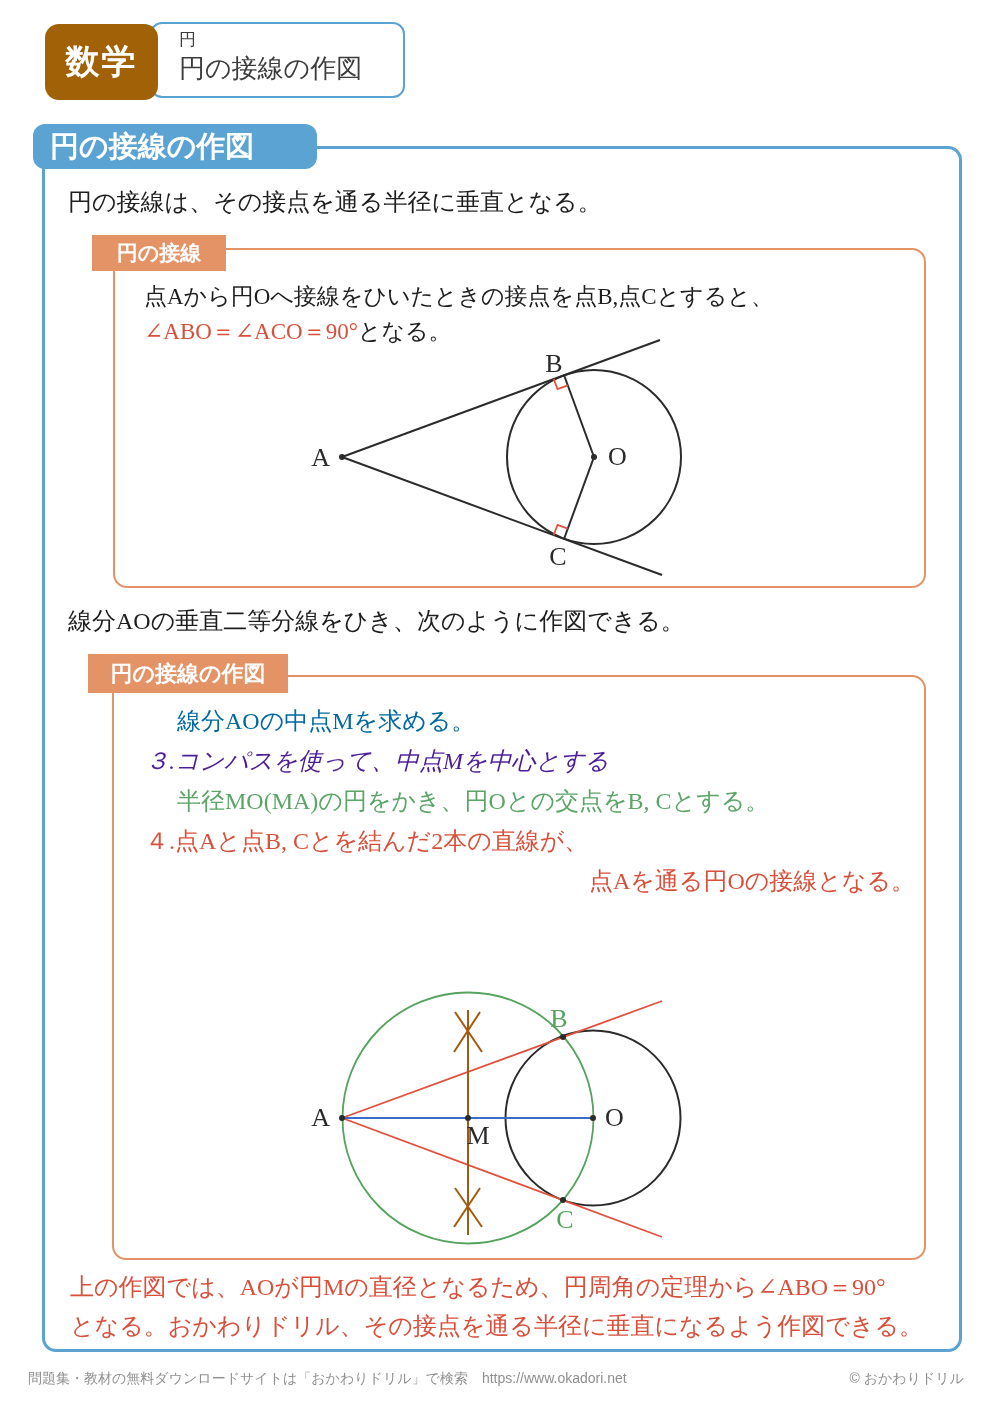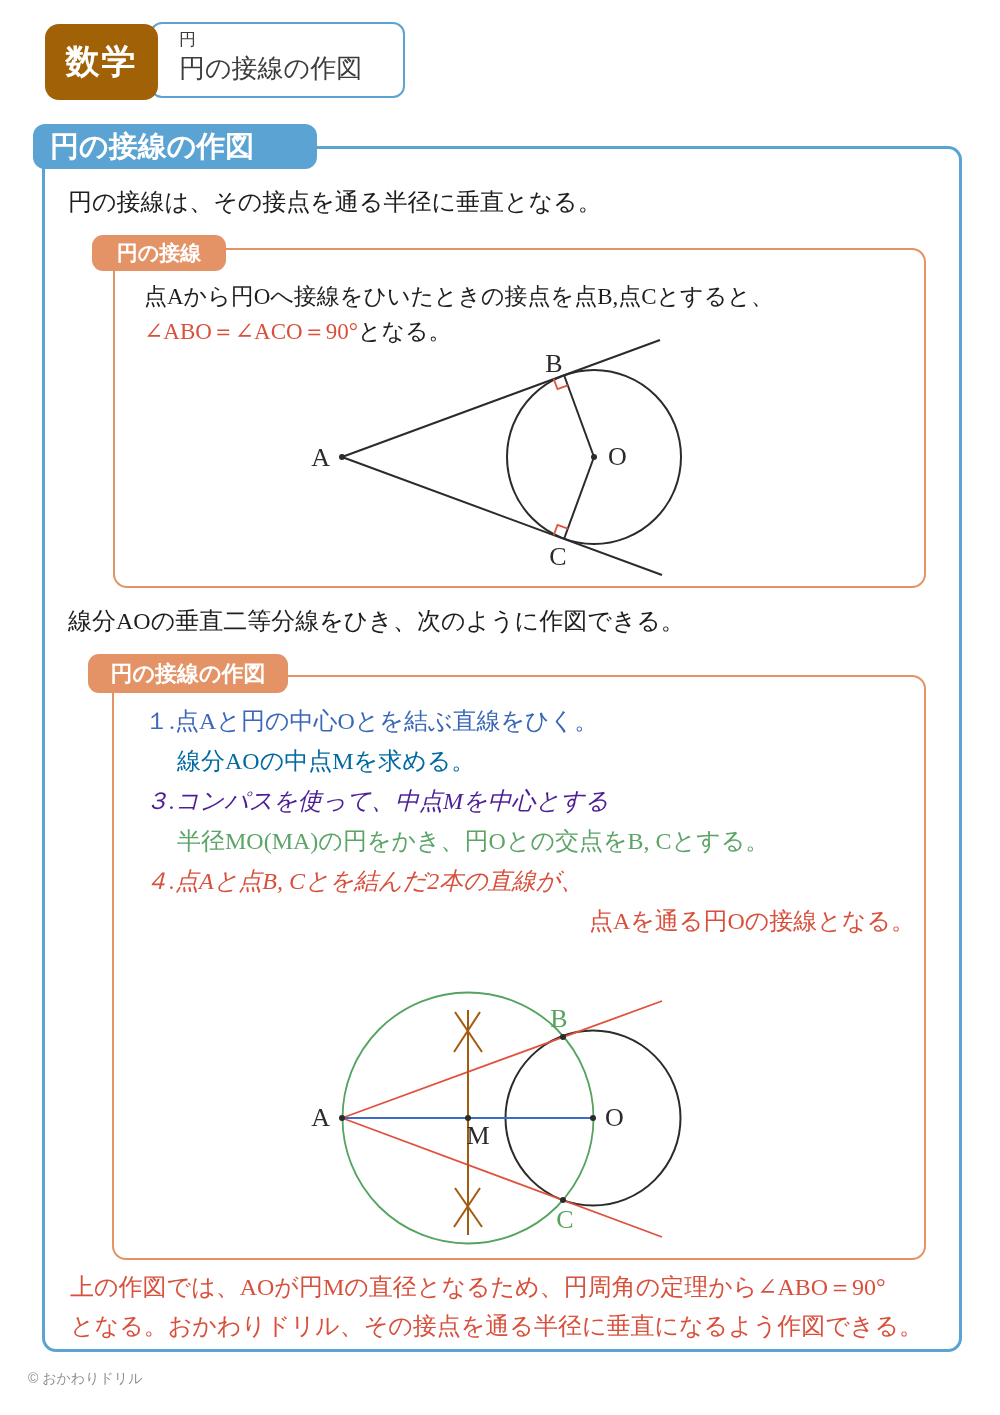--- a/index.html
+++ b/index.html
@@ -25,21 +25,21 @@
   .main-box{position:absolute;left:42px;top:146px;width:920px;height:1206px;border:3px solid #5AA3D2;
         border-radius:14px;box-sizing:border-box;z-index:1;}
 
   .intro{position:absolute;left:68px;top:186px;margin:0;font-size:24px;z-index:2;}
   .mid{position:absolute;left:68px;top:605px;margin:0;font-size:24px;z-index:2;}
 
   
   .obox{position:absolute;border:2px solid #E49366;border-radius:14px;box-sizing:border-box;z-index:1;}
   .obox1{left:113px;top:248px;width:813px;height:340px;}
   .obox2{left:112px;top:675px;width:814px;height:585px;}
-  .obox-label{position:absolute;background:#E49366;border-radius:11px;color:#fff;z-index:3;
+  .obox-label{position:absolute;background:#E49366;border-radius:0;color:#fff;z-index:3;
         font-family:"Liberation Sans","DejaVu Sans",sans-serif;font-weight:bold;
         display:flex;align-items:center;justify-content:center;}
   .obox1-label{left:92px;top:235px;width:134px;height:36px;font-size:21px;}
   .obox2-label{left:88px;top:654px;width:200px;height:39px;font-size:22px;}
 
   .b1l1{position:absolute;left:144px;top:281px;margin:0;font-size:23px;z-index:2;}
   .b1l2{position:absolute;left:144px;top:316px;margin:0;font-size:23px;z-index:2;}
   .red{color:#D8503C;}
 
   .steps{position:absolute;left:145px;top:701px;width:770px;font-size:24px;line-height:40px;z-index:2;}
@@ -104,25 +104,24 @@
       <text x="320" y="129">O</text>
     </g>
   </svg>
 
   <p class="mid">線分AOの垂直二等分線をひき、次のように作図できる。</p>
 
   <div class="obox obox2"></div>
   <div class="obox-label obox2-label">円の接線の作図</div>
 
   <div class="steps">
-    <div class="step" style="color: rgb(58, 103, 184);">１.点Aと円の中心Oとを結ぶ直線をひく。</div>
     <div class="step indent" style="color: #0369a1;">線分AOの中点Mを求める。</div>
     <div class="step" style="color: #4c1d95; font-style: italic;">３.コンパスを使って、中点Mを中心とする</div>
     <div class="step indent" style="color: rgb(92, 164, 104);">半径MO(MA)の円をかき、円Oとの交点をB, Cとする。</div>
-    <div class="step" style="color: rgb(216, 80, 60); font-style: italic;">４.点Aと点B, Cとを結んだ2本の直線が、</div>
+    <div class="step" style="color: rgb(216, 80, 60);">４.点Aと点B, Cとを結んだ2本の直線が、</div>
     <div class="step indent" style="color: rgb(216, 80, 60); text-align: right;">点Aを通る円Oの接線となる。</div>
   </div>
 
   <svg class="diag diag2" width="412" height="278" viewBox="0 0 412 278">
     <g stroke="currentColor" stroke-width="1.8" fill="none" style="color: rgb(85, 163, 95);">
       <circle cx="180" cy="133" r="125.5"></circle>
     </g>
     <circle cx="305" cy="133" r="87.5" stroke="#2B2B2B" stroke-width="2" fill="none"></circle>
     <g stroke="currentColor" stroke-width="1.8" fill="none" style="color: rgb(224, 82, 62);">
       <line x1="54" y1="133" x2="374" y2="16"></line>
@@ -153,16 +152,17 @@
     <g fill="currentColor" style="color: rgb(85, 163, 95);">
       <text x="271" y="42" text-anchor="middle">B</text>
       <text x="277" y="243" text-anchor="middle">C</text>
     </g>
   </svg>
 
   <p class="outro outro1">上の作図では、AOが円Mの直径となるため、円周角の定理から∠ABO＝90°</p>
   <p class="outro outro2">となる。おかわりドリル、その接点を通る半径に垂直になるよう作図できる。</p>
 
   <div class="footer">
+    <span>問題集・教材の無料ダウンロードサイトは「おかわりドリル」で検索　https://www.okadori.net</span>
     <span>© おかわりドリル</span>
   </div>
 
 </div>
 
 </body></html>

